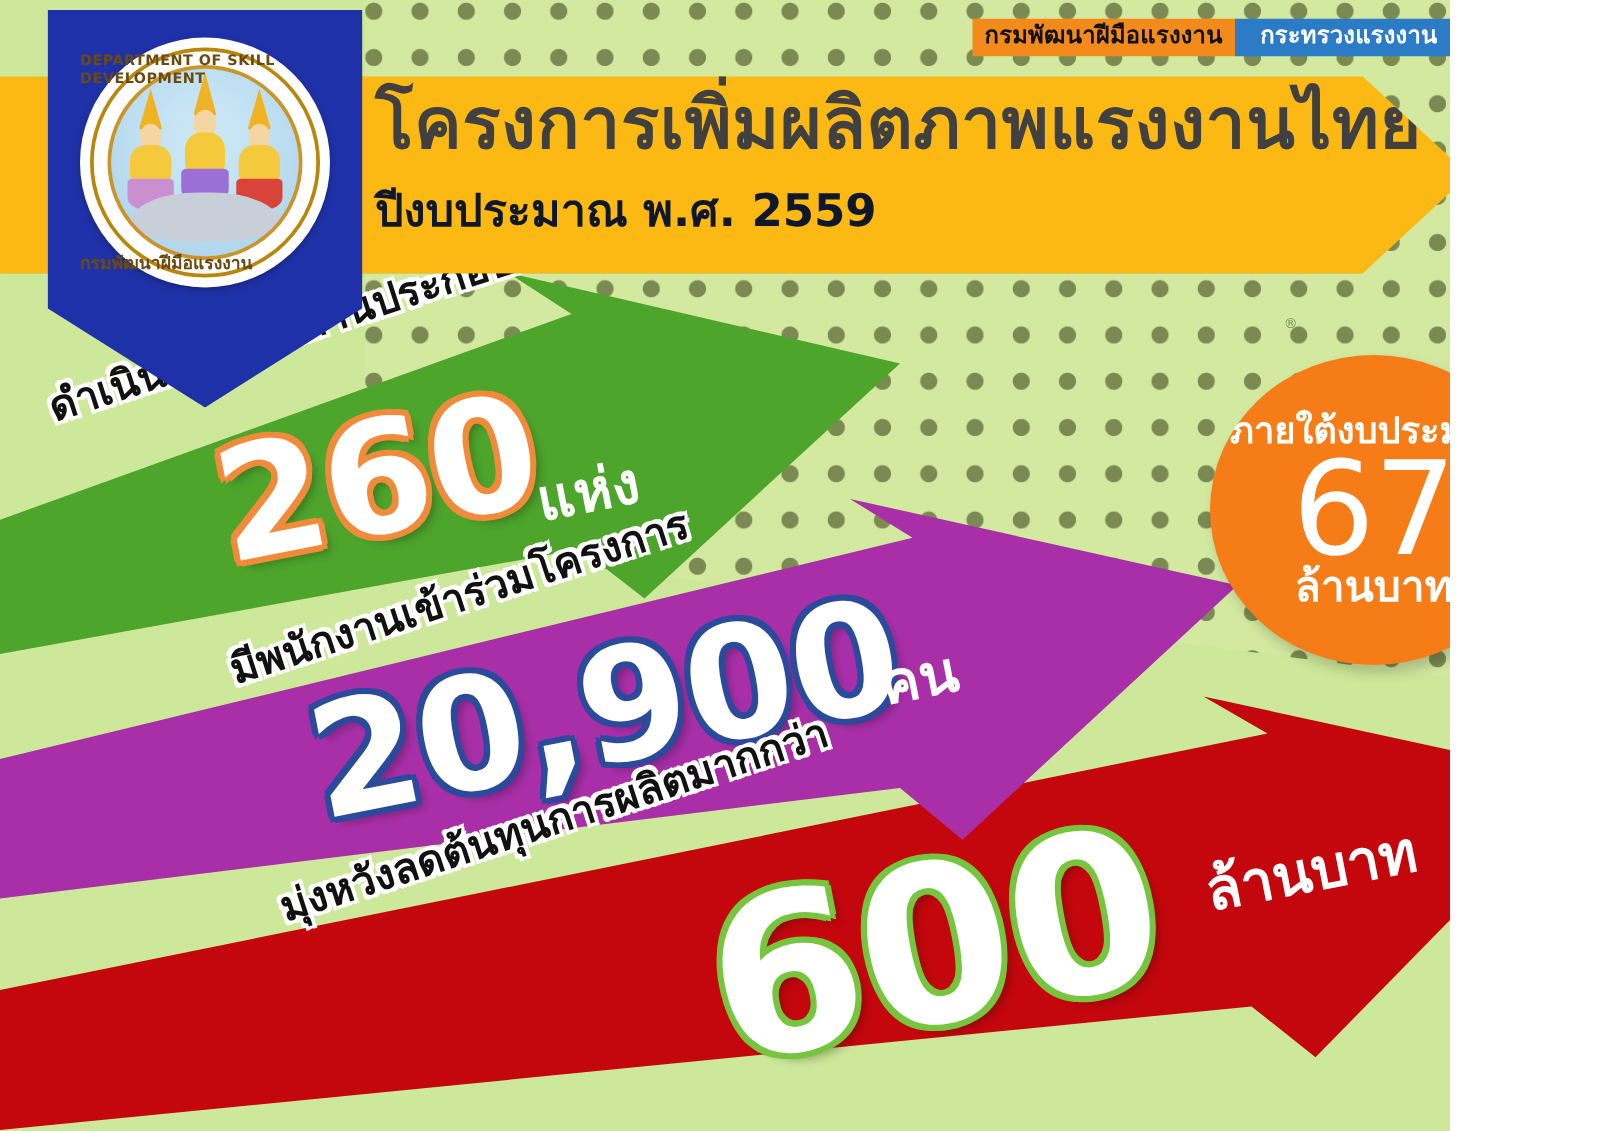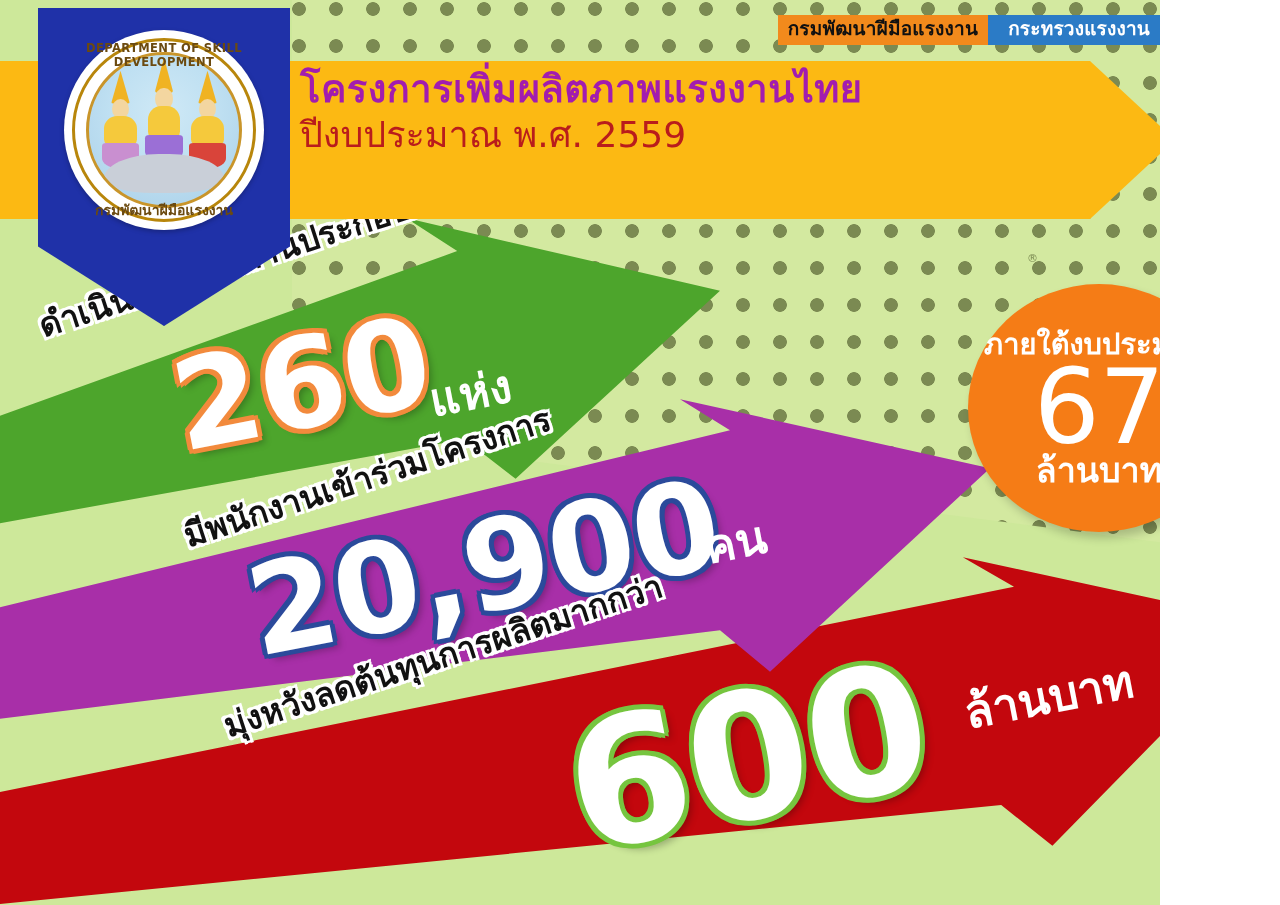--- a/index.html
+++ b/index.html
@@ -48,26 +48,26 @@
   
   .banner{
     position:absolute;left:0;top:61px;width:1175px;height:158px;
     background:#fcb913;
     clip-path:polygon(0 0, 1090px 0, 1175px 50%, 1090px 100%, 0 100%);
     box-shadow:0 6px 10px rgba(0,0,0,.18);
     z-index:20;
   }
   .banner-inner{position:absolute;left:300px;top:8px;}
   .banner-title{
-    font-size:38px;line-height:1.08;font-weight:bold;color:#a21caf;
+    font-size:57px;line-height:1.08;font-weight:bold;color:#404040;
     white-space:nowrap;letter-spacing:.5px;
   }
   .banner-sub{
-    font-size:36px;line-height:1.15;font-weight:400;color:#b91c1c;
-    white-space:nowrap;margin-top:4px;
+    font-size:36px;line-height:1.15;font-weight:700;color:#0f172a;
+    white-space:nowrap;margin-top:18px;
   }
 
   
   .pennant{
     position:absolute;left:38px;top:8px;width:252px;height:318px;
     background:#1f31a8;
     clip-path:polygon(0 0,100% 0,100% 75%,50% 100%,0 75%);
     box-shadow:4px 5px 9px rgba(0,0,0,.25);
     z-index:25;
   }
@@ -94,21 +94,21 @@
     position:absolute;left:26%;top:-22%;width:48%;height:42%;
     background:#f0b323;clip-path:polygon(50% 0,100% 100%,0 100%);
     border-radius:3px;
   }
   .deity .body{position:absolute;left:8%;top:36%;width:84%;height:40%;border-radius:40% 40% 25% 25%;background:#f5c93c;}
   .deity .skirt{position:absolute;left:2%;top:70%;width:96%;height:32%;border-radius:12% 12% 40% 40%;}
   .d1{left:8%;} .d1 .skirt{background:#c98fd0;}
   .d2{left:37%;bottom:30%;height:56%;} .d2 .skirt{background:#9b6fd6;}
   .d3{left:66%;} .d3 .skirt{background:#d9443a;}
   .logo-text-top,.logo-text-bot{
-    position:absolute;left:0;width:100%;text-align:center;
+    position:absolute;left:0;width:100%;
     font-size:11.5px;font-weight:bold;color:#6b4a10;letter-spacing:.4px;
   }
   .logo-text-top{top:11px;}
   .logo-text-bot{bottom:9px;font-size:14px;letter-spacing:0;}
 
   
   .arrow{position:absolute;filter:drop-shadow(3px 4px 5px rgba(0,0,0,.22));}
 
   .arrow-green{
     left:-10px;top:195px;width:730px;height:330px;

